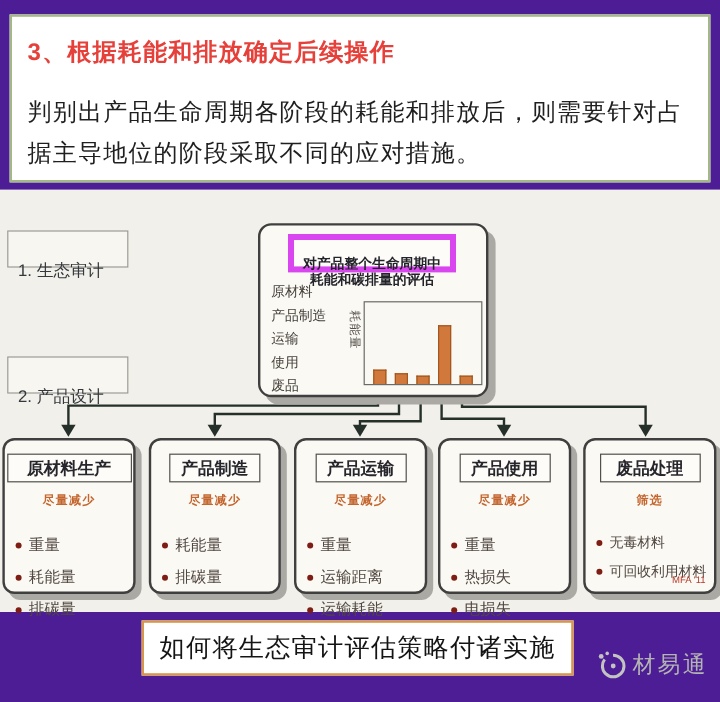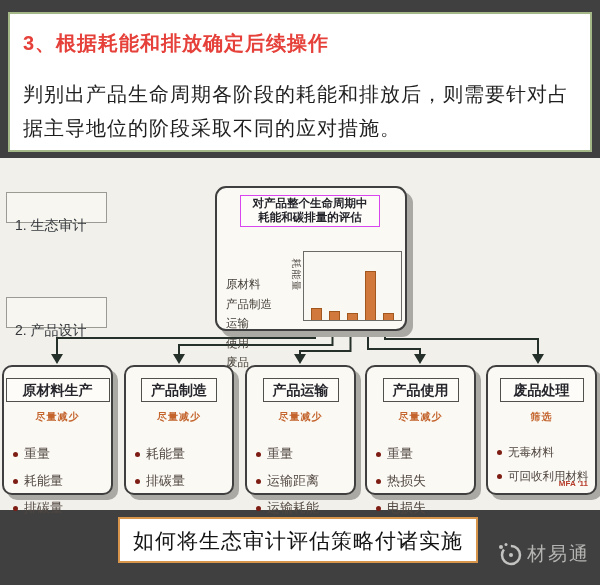--- a/index.html
+++ b/index.html
@@ -1,18 +1,18 @@
 <!DOCTYPE html>
 <html><head>
 <meta charset="utf-8">
 <style>
   * { margin:0; padding:0; box-sizing:border-box; }
   html,body { width:600px; }
   body { font-family:"Liberation Sans","DejaVu Sans",sans-serif; background:#ffffff; }
-  .page { position:relative; width:600px; height:585px; background:#404040; overflow:hidden; }
+  .page { position:relative; width:600px; height:585px; background:#4c1d95; overflow:hidden; }
 
   
   .banner { position:absolute; left:8px; top:12px; width:584px; height:140px;
             border:2px solid #a4b887; background:#ffffff; padding:16px 12px 0 13px; }
   .banner-title { font-size:20px; font-weight:bold; color:#e6403a; letter-spacing:1px; }
   .banner-body { margin-top:20px; width:560px; font-size:20px; color:#1f1f1f;
                  line-height:34px; letter-spacing:1px; }
 
   
   .band { position:absolute; left:0; top:158px; width:600px; height:352px; background:#f2f0ea; }
@@ -20,44 +20,44 @@
   .label-box { position:absolute; width:101px; height:31px; border:1px solid #9b9b94;
                background:#f8f6f1; font-size:14px; color:#34383c; padding:24px 0 0 8px; }
   .label-eco { left:6px; top:192px; }
   .label-design { left:6px; top:297px; }
 
   
   .central { position:absolute; left:215px; top:186px; width:192px; height:145px;
              background:#fbf9f4; border:2px solid #3f3f3f; border-radius:11px;
              box-shadow:6px 6px 0 #aaa9a3; }
   .central-title { position:absolute; left:23px; top:7px; width:140px; height:32px;
-                   border:1px solid #d946ef; background:#fdfcf8; text-align:center;
-                   font-size:11.5px; font-weight:600; color:#23232a; line-height:14px; padding-top:0; }
-  .stage-list { position:absolute; left:9px; top:47px;margin-top:40px; }
+                   border:5px solid #d946ef; background:#fdfcf8; text-align:center;
+                   font-size:11.5px; font-weight:600; color:#23232a; line-height:14px; padding-top:13px; }
+  .stage-list { position:absolute; left:9px; top:47px; }
   .stage-list div { font-size:11.5px; color:#45413a; height:19.5px; line-height:19.5px; }
   .ylabel { position:absolute; left:62px; top:80px; font-size:10px; color:#56514b;
             transform:rotate(90deg); transform-origin:center; letter-spacing:1px; white-space:nowrap; }
   .mini-chart { position:absolute; left:86px; top:63px; width:99px; height:70px;
                 border:1px solid #6a6a66; background:#faf8f2; display:flex;
                 align-items:flex-end; justify-content:space-around; padding:0 3px; }
   .mini-chart .bar { width:11px; background:#d1793c; border:1px solid #a2571f; border-bottom:none; }
 
   
   svg.connectors { position:absolute; left:0; top:0; width:600px; height:585px; pointer-events:none; }
 
   
   .stage-box { position:absolute; top:365px; height:130px; background:#fbf9f4;
                border:2px solid #3f3f3f; border-radius:10px; box-shadow:5px 5px 0 #aaa9a3; }
   .sb-title { margin:11px auto 0; height:24px; border:1px solid #50504c; background:#fdfcf8;
               text-align:center; font-size:14px; font-weight:600; color:#26262c; line-height:23px; }
   .sb-sub { margin-top:8px; text-align:center; font-size:10px; font-weight:600; color:#c4652e; letter-spacing:1px; }
   .sb-items { margin:21px 0 0 9px; list-style:none; }
   .sb-items li { display:flex; align-items:center; font-size:13px; color:#514741; margin-bottom:9px; }
   .sb-items .dot { width:5px; height:5px; border-radius:50%; background:#7d1d14; margin-right:6px; flex:none; }
-  .sb-note { position:absolute; right:7px; bottom:5px; font-size:8px; font-weight:bold; color:#b63c2a; }
+  .sb-note { position:absolute; right:7px; bottom:5px; font-size:8px; font-weight:normal; color:#b63c2a; }
   .small-items li { font-size:11.5px; }
 
   
   .footer-box { position:absolute; left:118px; top:517px; width:360px; height:46px;
                 border:2px solid #d8964c; background:#ffffff; text-align:center;
                 font-size:21px; color:#141414; line-height:44px; letter-spacing:1px; }
 
   
   .watermark { position:absolute; left:497px; top:541px; display:flex; align-items:flex-start; }
   .wm-text { font-size:19px; color:#b4b4b2; letter-spacing:2px; margin-left:4px; }

